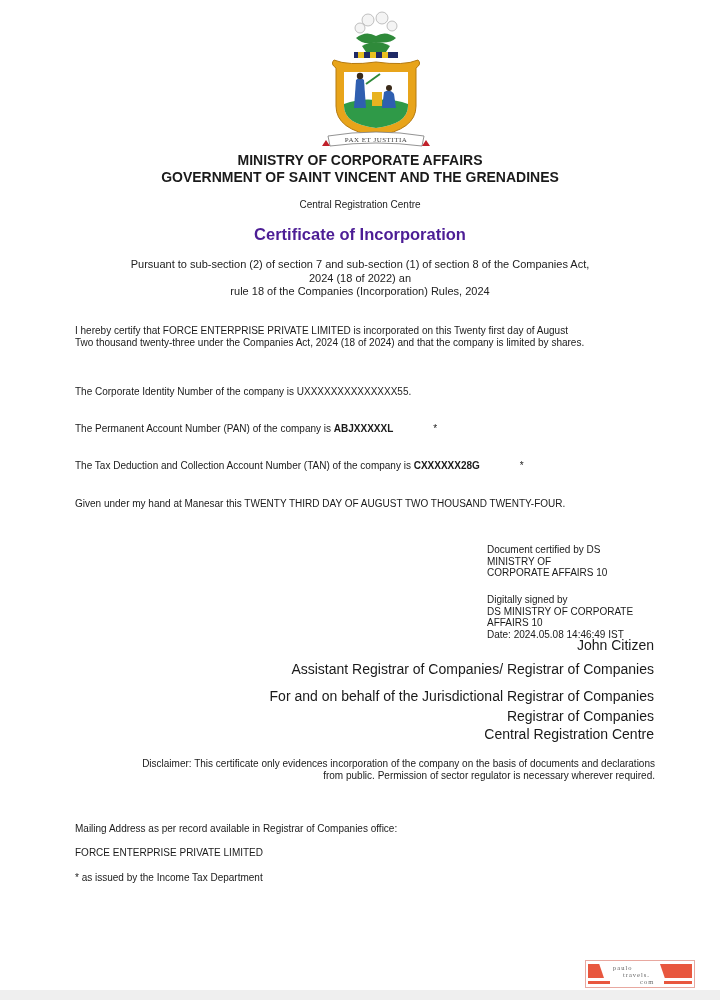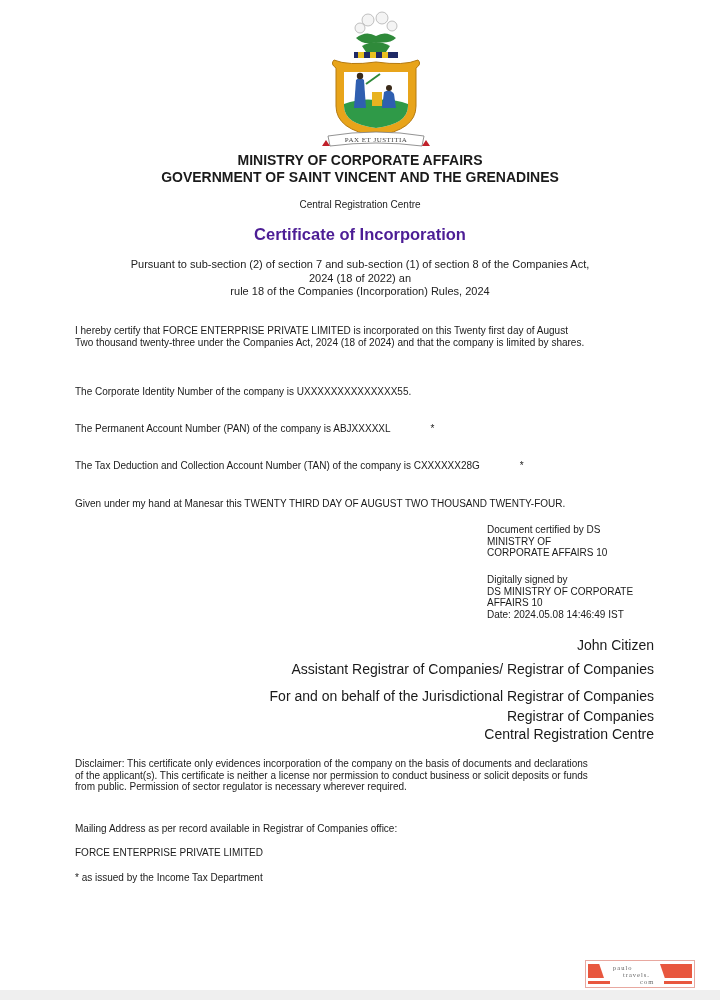--- a/index.html
+++ b/index.html
@@ -17,29 +17,29 @@
   .sub-office { top: 199px; font-size: 10px; color: #222; }
   .cert-title { top: 225px; font-weight: bold; font-size: 16.5px; color: #4c1d95; }
   .pursuant { top: 258px; font-size: 11px; line-height: 13.5px; color: #222; }
 
   .para { position: absolute; left: 75px; font-size: 10px; line-height: 11.5px; color: #1a1a1a; }
   .p-certify { top: 325px; width: 600px; }
   .p-cin { top: 386px; }
   .p-pan { top: 423px; }
   .p-tan { top: 460px; }
   .p-given { top: 498px; }
-  .p-disclaimer { top: 758px; width: 580px; }
+  .p-disclaimer { top: 758px; width: 580px; text-align: right; }
   .p-mailing { top: 823px; }
   .p-company { top: 847px; }
   .p-footnote { top: 872px; }
 
-  .bold { font-weight: normal; margin-top: 16px; }
+  .bold { font-weight: bold; margin-top: 16px; }
   .star { display: inline-block; margin-left: 40px; }
 
-  .sig-block { position: absolute; left: 487px; font-size: 10px; line-height: 11.5px; color: #1a1a1a; }
+  .sig-block { position: absolute; left: 487px; font-size: 10px; line-height: 11.5px; color: #1a1a1a; margin-top: 20px; }
   .sig-1 { top: 524px; }
   .sig-2 { top: 574px; }
 
   .right { position: absolute; right: 66px; text-align: right; font-size: 14px; color: #1a1a1a; }
   .r-name { top: 637px; }
   .r-role { top: 661px; margin-left: 8px; }
   .r-behalf { top: 688px; }
   .r-registrar { top: 708px; }
   .r-centre { top: 726px; }
 
@@ -124,21 +124,20 @@
   </div>
 
   <div class="right r-name">John Citizen</div>
   <div class="right r-role">Assistant Registrar of Companies/ Registrar of Companies</div>
   <div class="right r-behalf">For and on behalf of the Jurisdictional Registrar of Companies</div>
   <div class="right r-registrar">Registrar of Companies</div>
   <div class="right r-centre">Central Registration Centre</div>
 
   <div class="para p-disclaimer">
     <div>Disclaimer: This certificate only evidences incorporation of the company on the basis of documents and declarations</div>
-    <div>of the applicant(s). This certificate is neither a license nor permission to conduct business or solicit deposits or funds</div>
     <div>from public. Permission of sector regulator is necessary wherever required.</div>
   </div>
   <div class="para p-mailing">Mailing Address as per record available in Registrar of Companies office:</div>
   <div class="para p-company">FORCE ENTERPRISE PRIVATE LIMITED</div>
   <div class="para p-footnote">* as issued by the Income Tax Department</div>
 
   <div class="watermark">
     <div class="wm-bar" style="left:2px;top:3px;width:16px;height:14px;clip-path:polygon(0 0,70% 0,100% 100%,0 100%);"></div>
     <div class="wm-bar" style="left:2px;top:20px;width:22px;height:3px;"></div>
     <div class="wm-bar" style="left:74px;top:3px;width:32px;height:14px;clip-path:polygon(0 0,100% 0,100% 100%,15% 100%);"></div>

